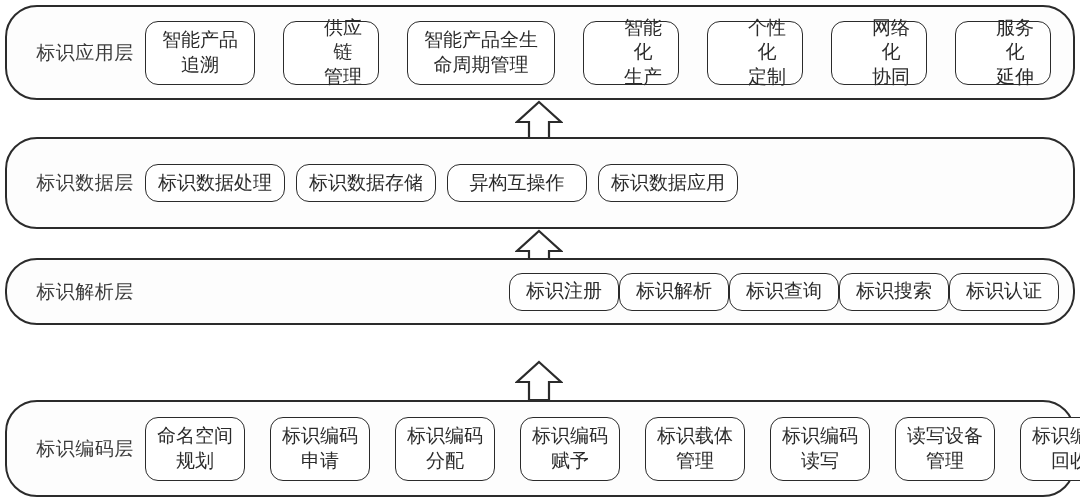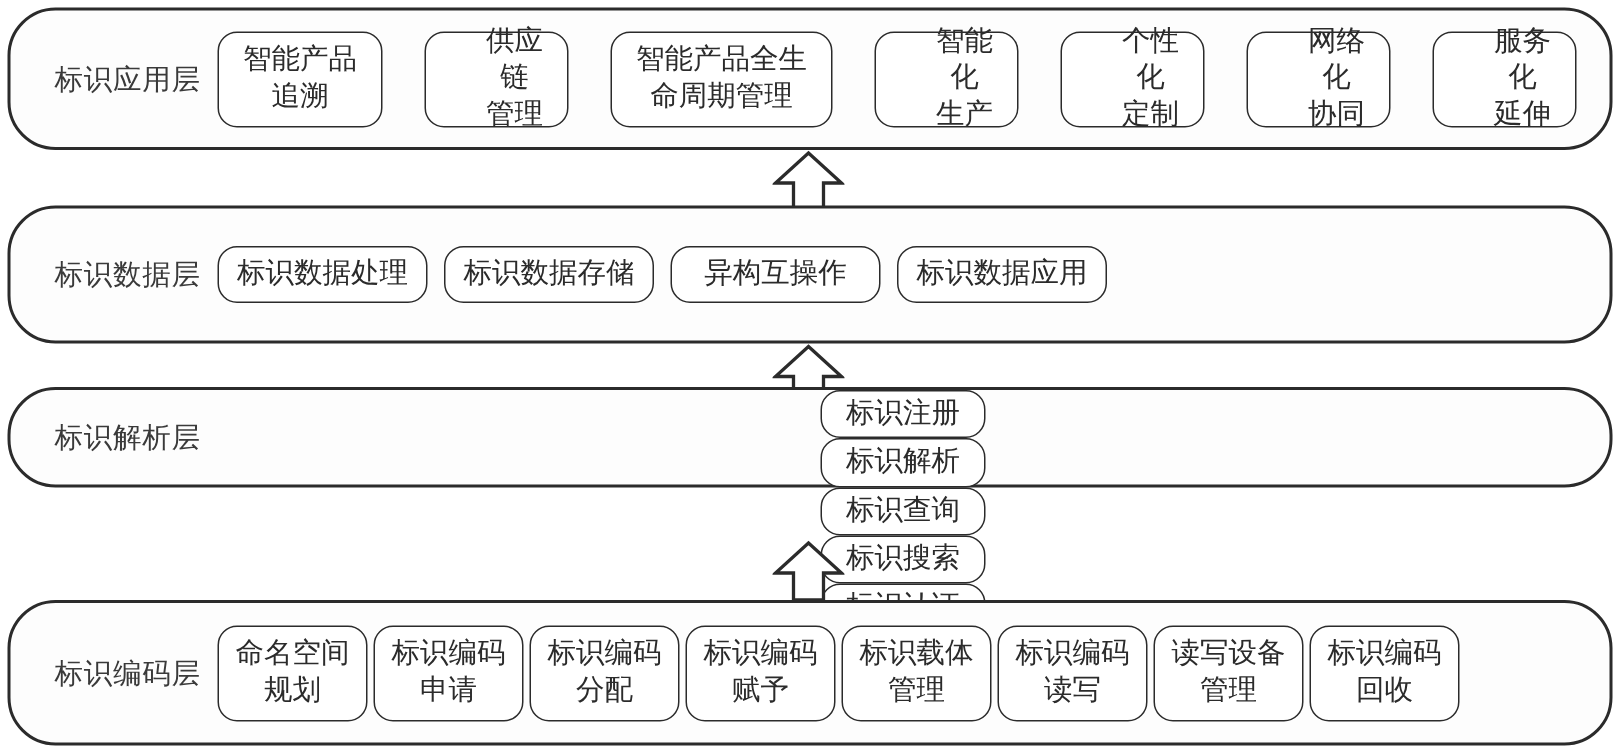--- a/index.html
+++ b/index.html
@@ -48,21 +48,21 @@
     user-select: none;
   }
 
   
   .node-row {
     flex: 1 1 auto;
     display: flex;
     align-items: center;
     height: 100%;
   }
-  .node-row.spread { justify-content: flex-start; flex-direction: column; }
+  .node-row.spread { justify-content: flex-end; }
 
   
   .node {
     box-sizing: border-box;
     border: 1.6px solid #2b2b2b;
     border-radius: 13px;
     background: #ffffff;
     display: flex;
     align-items: center;
     justify-content: center;
@@ -86,21 +86,21 @@
   .row1 .w-nar { width: 96px; padding-left: 32px; }
 
   
   .row2 .node { width: 140px; margin-right: 11px; }
   .row2 .node:last-child { margin-right: 0; }
 
   
   .row3 .node { width: 110px; }
 
   
-  .row4 .node { width: 100px; margin-right: 4px; }
+  .row4 .node { width: 100px; margin-right: 25px; }
   .row4 .node:last-child { margin-right: 0; }
 
   
   .arrow {
     position: absolute;
     left: 515px;
     width: 48px;
     height: 40px;
   }
   .arrow svg { display: block; width: 100%; height: 100%; }

